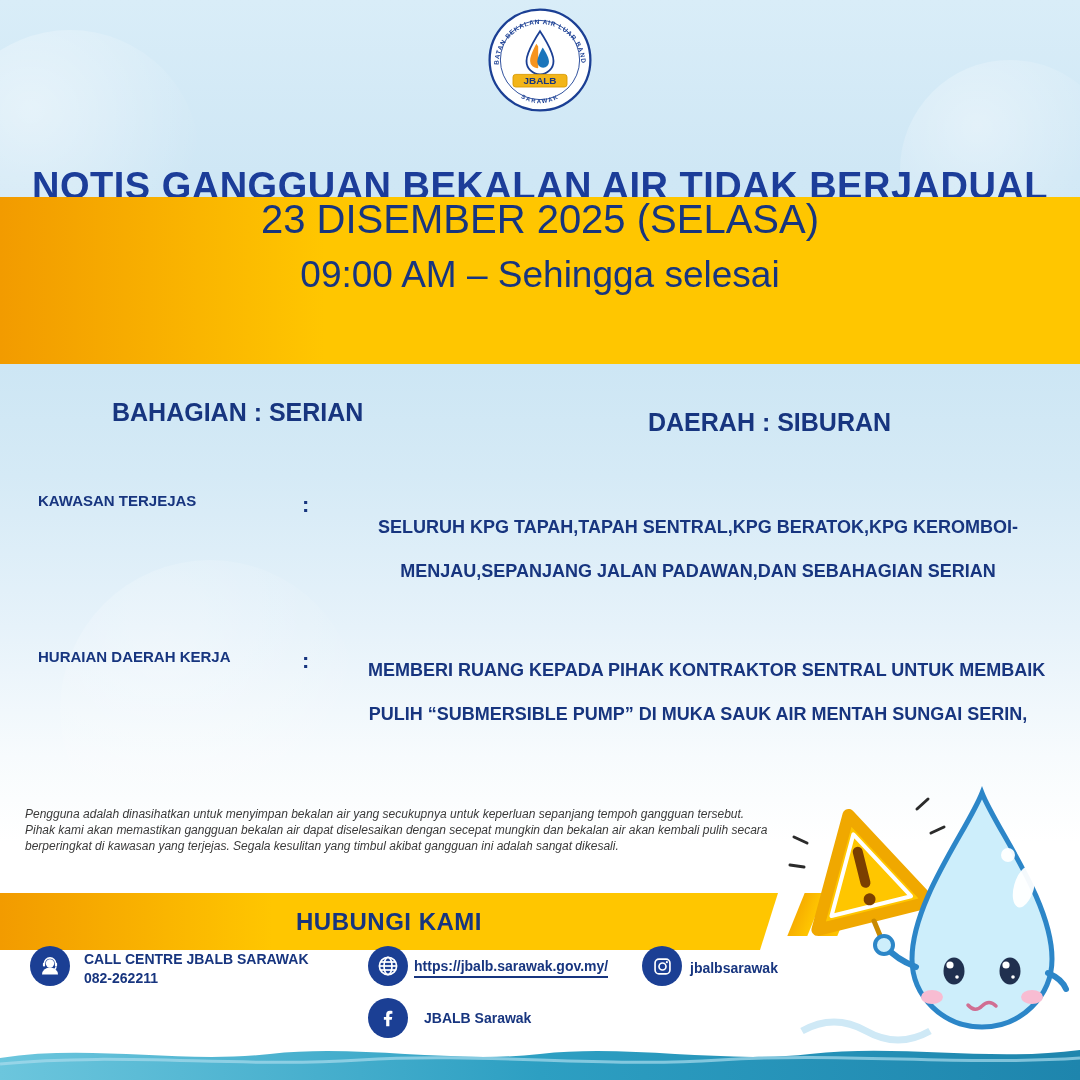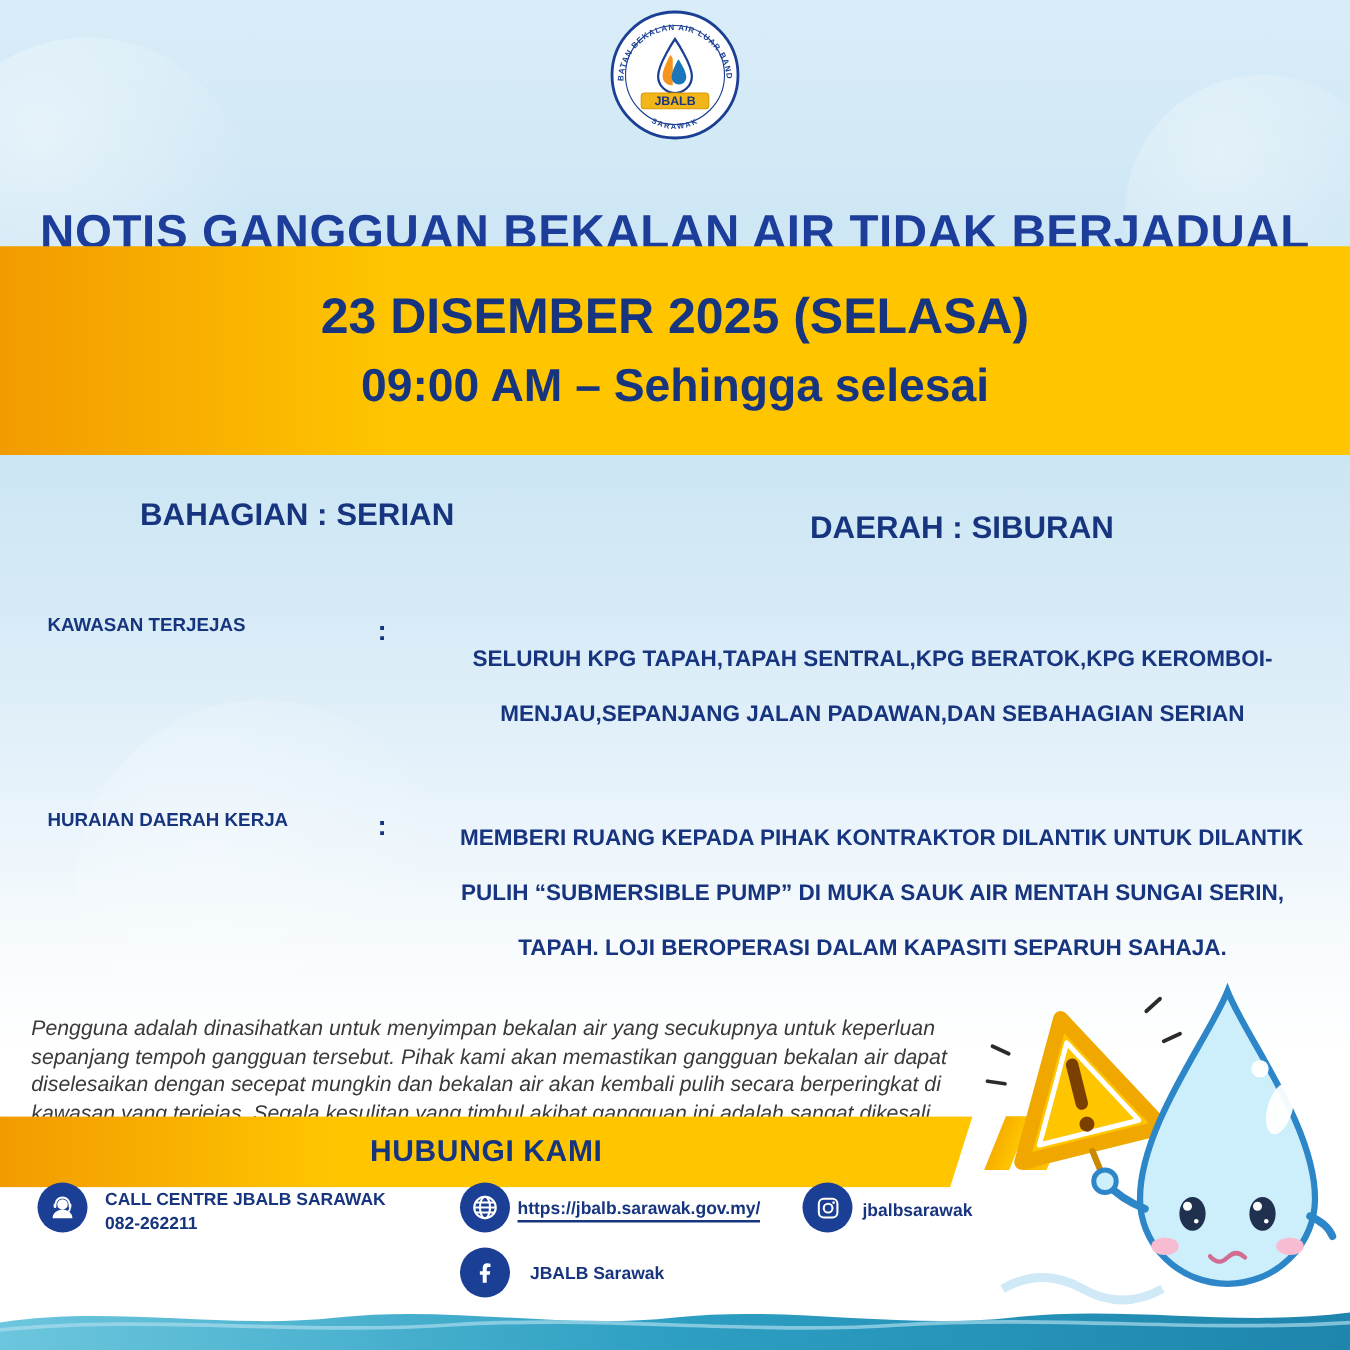--- a/index.html
+++ b/index.html
@@ -13,42 +13,42 @@
   .b2 { width:220px; height:220px; right:-40px; top:60px; opacity:.45; }
   .b3 { width:300px; height:300px; left:60px; top:560px; opacity:.35; }
 
   .logo { position:absolute; left:50%; top:6px; transform:translateX(-50%); width:108px; height:108px; }
 
   .title { position:absolute; top:140px; left:0; width:100%; text-align:center;
     font-size:38px; font-weight:bold; color:#1c3d99; letter-spacing:0.5px; }
 
   .date-banner { position:absolute; top:197px; left:0; width:1080px; height:167px;
     background:linear-gradient(90deg,#f29b00 0%,#ffc600 30%,#ffc600 100%);
-    display:flex; flex-direction:column; align-items:center; justify-content:center; gap:12px;
-    color:#17357f; font-weight:bold; }
+    display:flex; flex-direction:column; align-items:center; gap:12px;
+    color:#17357f; font-weight:normal; }
   .date-line1 { font-size:40px; }
   .date-line2 { font-size:37px; }
 
   .navy { color:#17357f; font-weight:bold; }
   .region-bahagian { position:absolute; left:112px; top:398px; font-size:25px; }
   .region-daerah  { position:absolute; left:648px; top:408px; font-size:25px; }
 
   .section-label { position:absolute; font-size:15px; }
   .kawasan-label { left:38px; top:492px; }
   .huraian-label { left:38px; top:648px; }
   .colon { position:absolute; left:302px; font-size:22px; }
   .colon-1 { top:492px; } .colon-2 { top:648px; }
 
   .body-lines { position:absolute; left:368px; width:660px;text-align:center; }
   .kawasan-lines { top:505px; }
   .huraian-lines { top:648px; }
   .body-line { font-size:18px; font-weight:bold; color:#17357f; line-height:44px; white-space:nowrap; }
 
   .disclaimer { position:absolute; left:25px; top:795px; width:748px;
-    font-size:17px; font-style:italic; color:#3a3a3a; line-height:1.33; }
+    font-size:12px; font-style:italic; color:#3a3a3a; line-height:1.33; }
 
   .cta-bar { position:absolute; top:893px; left:0; width:778px; height:57px;
     background:linear-gradient(90deg,#f29b00 0%,#ffc600 35%,#ffc600 100%);
     clip-path:polygon(0 0,100% 0,calc(100% - 18px) 100%,0 100%);
     display:flex; align-items:center; justify-content:center; }
   .cta-text { font-size:24px; font-weight:bold; color:#17357f; letter-spacing:0.5px; }
   .cta-stripe { position:absolute; top:893px; width:20px; height:43px;
     background:linear-gradient(90deg,#f7ae00,#ffc600); transform:skewX(-22deg); }
   .s1 { left:796px; } .s2 { left:826px; }
 
@@ -112,23 +112,22 @@
   <div class="navy section-label kawasan-label">KAWASAN TERJEJAS</div>
   <div class="navy colon colon-1">:</div>
   <div class="body-lines kawasan-lines">
     <div class="body-line">SELURUH KPG TAPAH,TAPAH SENTRAL,KPG BERATOK,KPG KEROMBOI-</div>
     <div class="body-line">MENJAU,SEPANJANG JALAN PADAWAN,DAN SEBAHAGIAN SERIAN</div>
   </div>
 
   <div class="navy section-label huraian-label">HURAIAN DAERAH KERJA</div>
   <div class="navy colon colon-2">:</div>
   <div class="body-lines huraian-lines">
-    <div class="body-line">MEMBERI RUANG KEPADA PIHAK KONTRAKTOR DILANTIK UNTUK DILANTIK</div>
+    <div class="body-line">MEMBERI RUANG KEPADA PIHAK KONTRAKTOR SENTRAL UNTUK MEMBAIK</div>
     <div class="body-line">PULIH “SUBMERSIBLE PUMP” DI MUKA SAUK AIR MENTAH SUNGAI SERIN,</div>
-    <div class="body-line">TAPAH. LOJI BEROPERASI DALAM KAPASITI SEPARUH SAHAJA.</div>
   </div>
 
   <p class="disclaimer">Pengguna adalah dinasihatkan untuk menyimpan bekalan air yang secukupnya untuk keperluan sepanjang tempoh gangguan tersebut. Pihak kami akan memastikan gangguan bekalan air dapat diselesaikan dengan secepat mungkin dan bekalan air akan kembali pulih secara berperingkat di kawasan yang terjejas. Segala kesulitan yang timbul akibat gangguan ini adalah sangat dikesali.</p>
 
   <div class="cta-bar">
     <span class="cta-text">HUBUNGI KAMI</span>
   </div>
   <div class="cta-stripe s1"></div>
   <div class="cta-stripe s2"></div>
 

